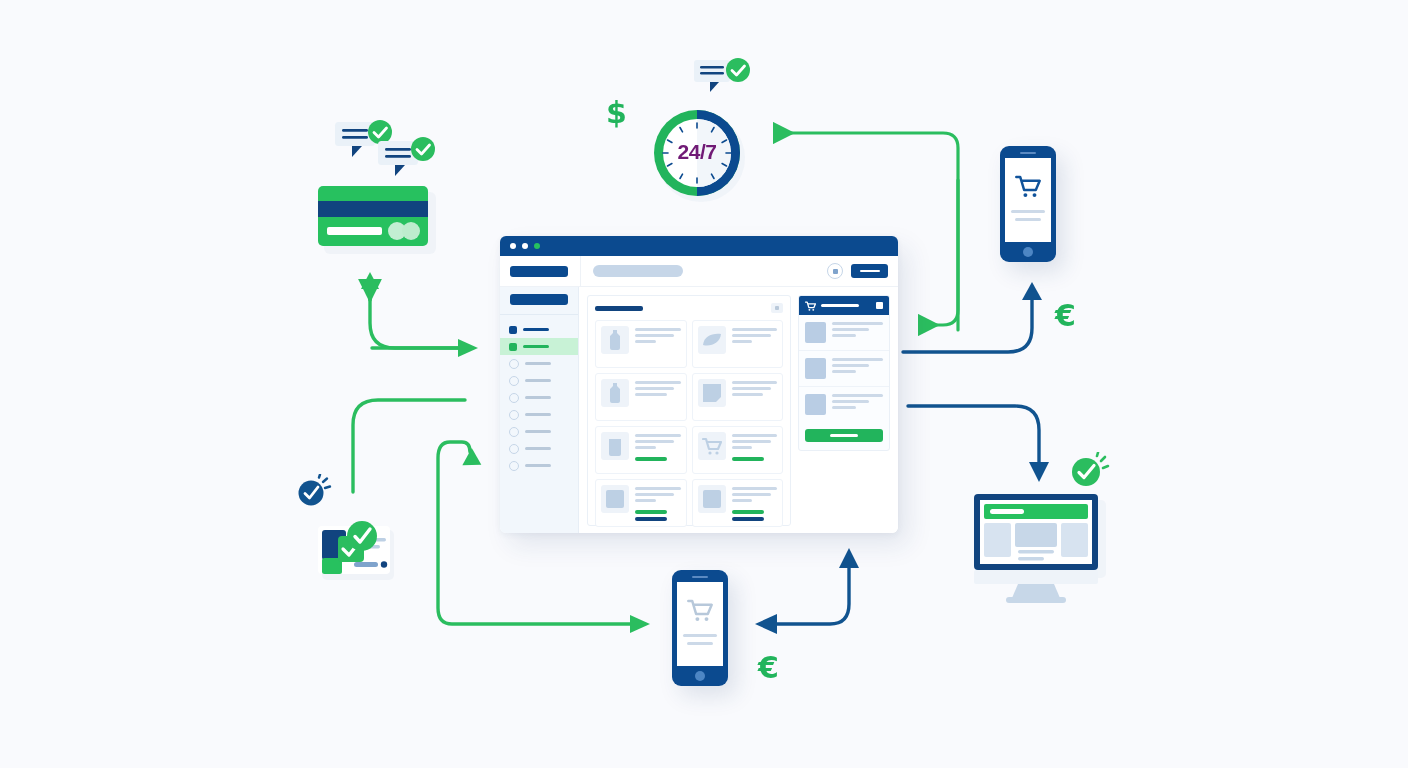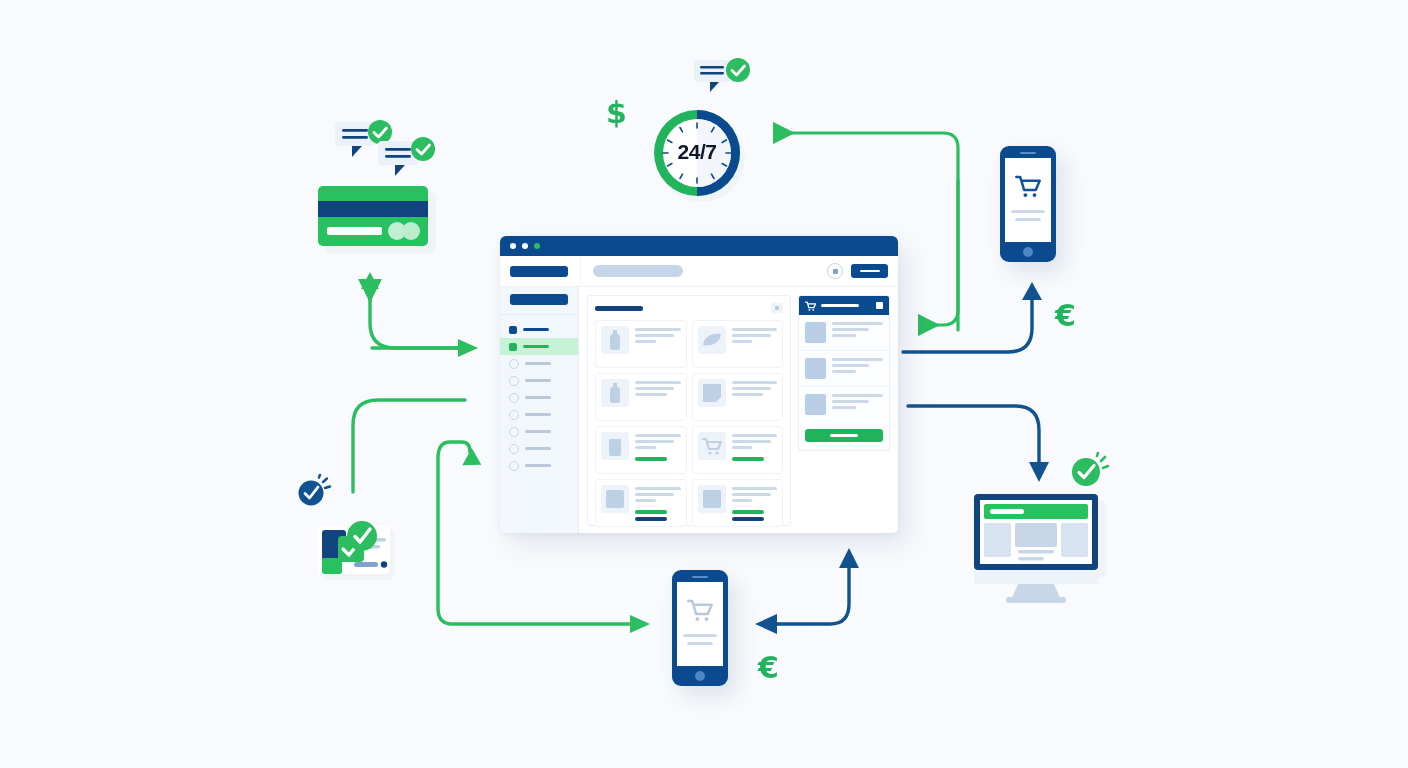--- a/index.html
+++ b/index.html
@@ -81,21 +81,21 @@
   .phone{position:absolute;border-radius:9px;background:#0b4a8f;box-shadow:8px 10px 22px rgba(28,60,110,.13);}
   .phone .screen{position:absolute;background:#ffffff;}
   .phone .speaker{position:absolute;height:2px;border-radius:1px;background:#5b8ac2;}
   .phone .home{position:absolute;border-radius:50%;background:#4d86c4;}
 
   .euro{position:absolute;color:#22b45c;font-weight:bold;font-family:"DejaVu Sans",sans-serif;}
   .dollar{position:absolute;color:#22b45c;font-weight:bold;font-family:"DejaVu Sans",sans-serif;}
 
   .clock-label{
     position:absolute;left:0;right:0;text-align:center;
-    color:#0f172a;font-weight:bold;font-size:21px;letter-spacing:-.5px;
+    color:#701a75;font-weight:bold;font-size:21px;letter-spacing:-.5px;
     font-family:"Liberation Sans",sans-serif;
   }
 </style>
 </head>
 <body>
 
 <div class="stage">
 
   <svg class="layer" viewBox="0 0 1408 768">
     <defs>

